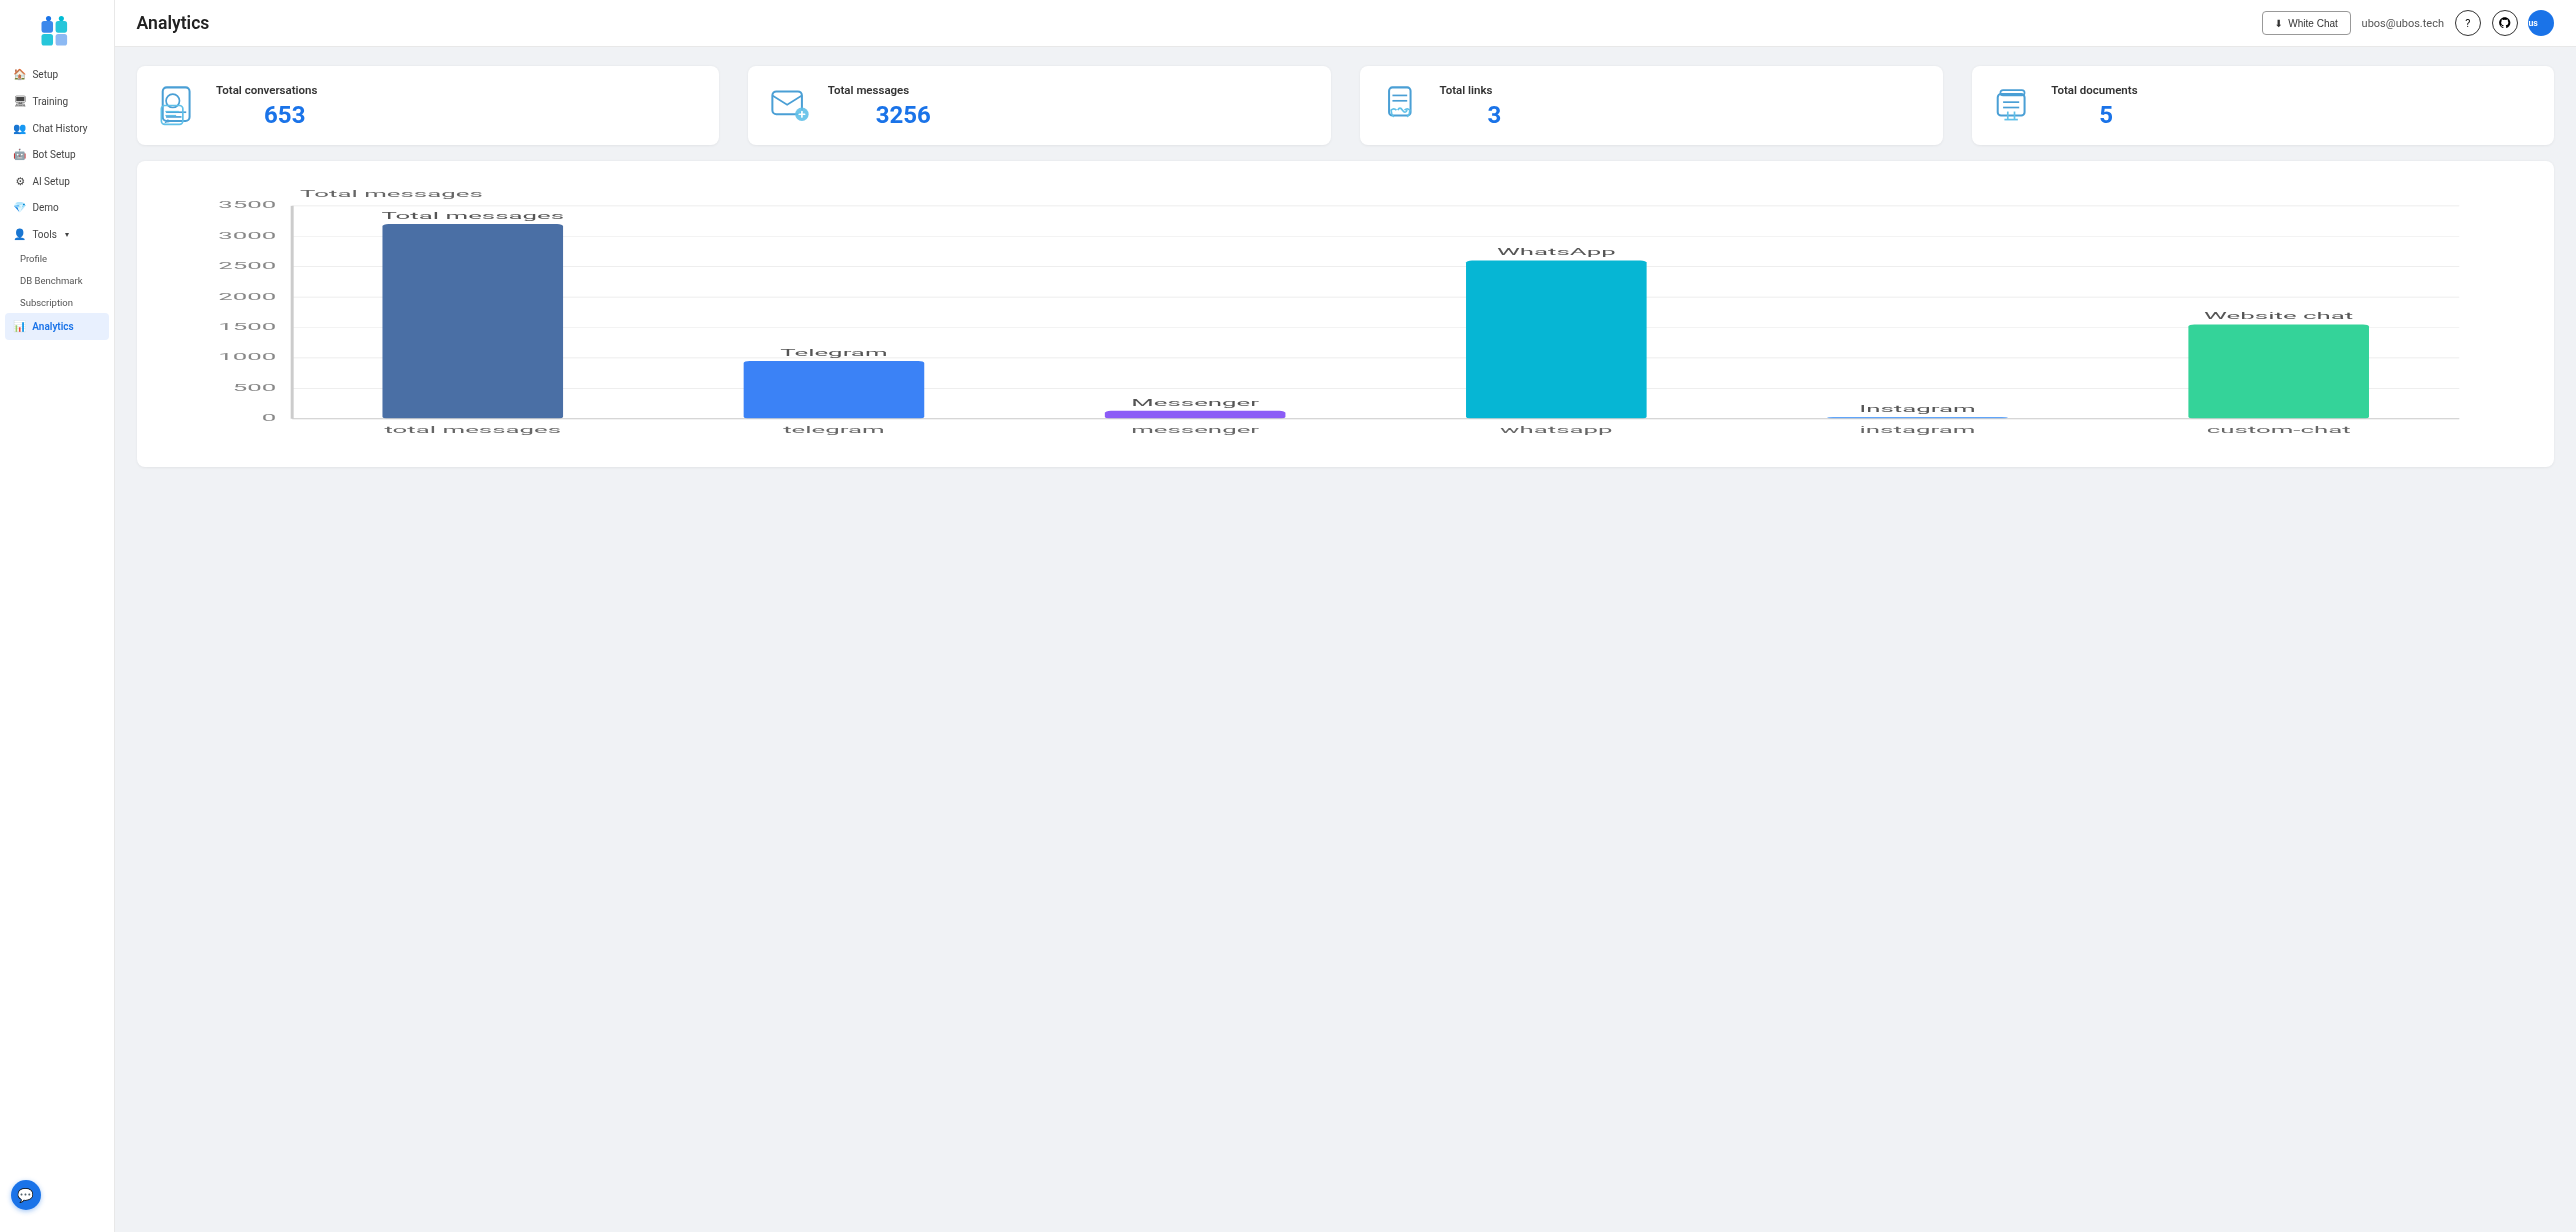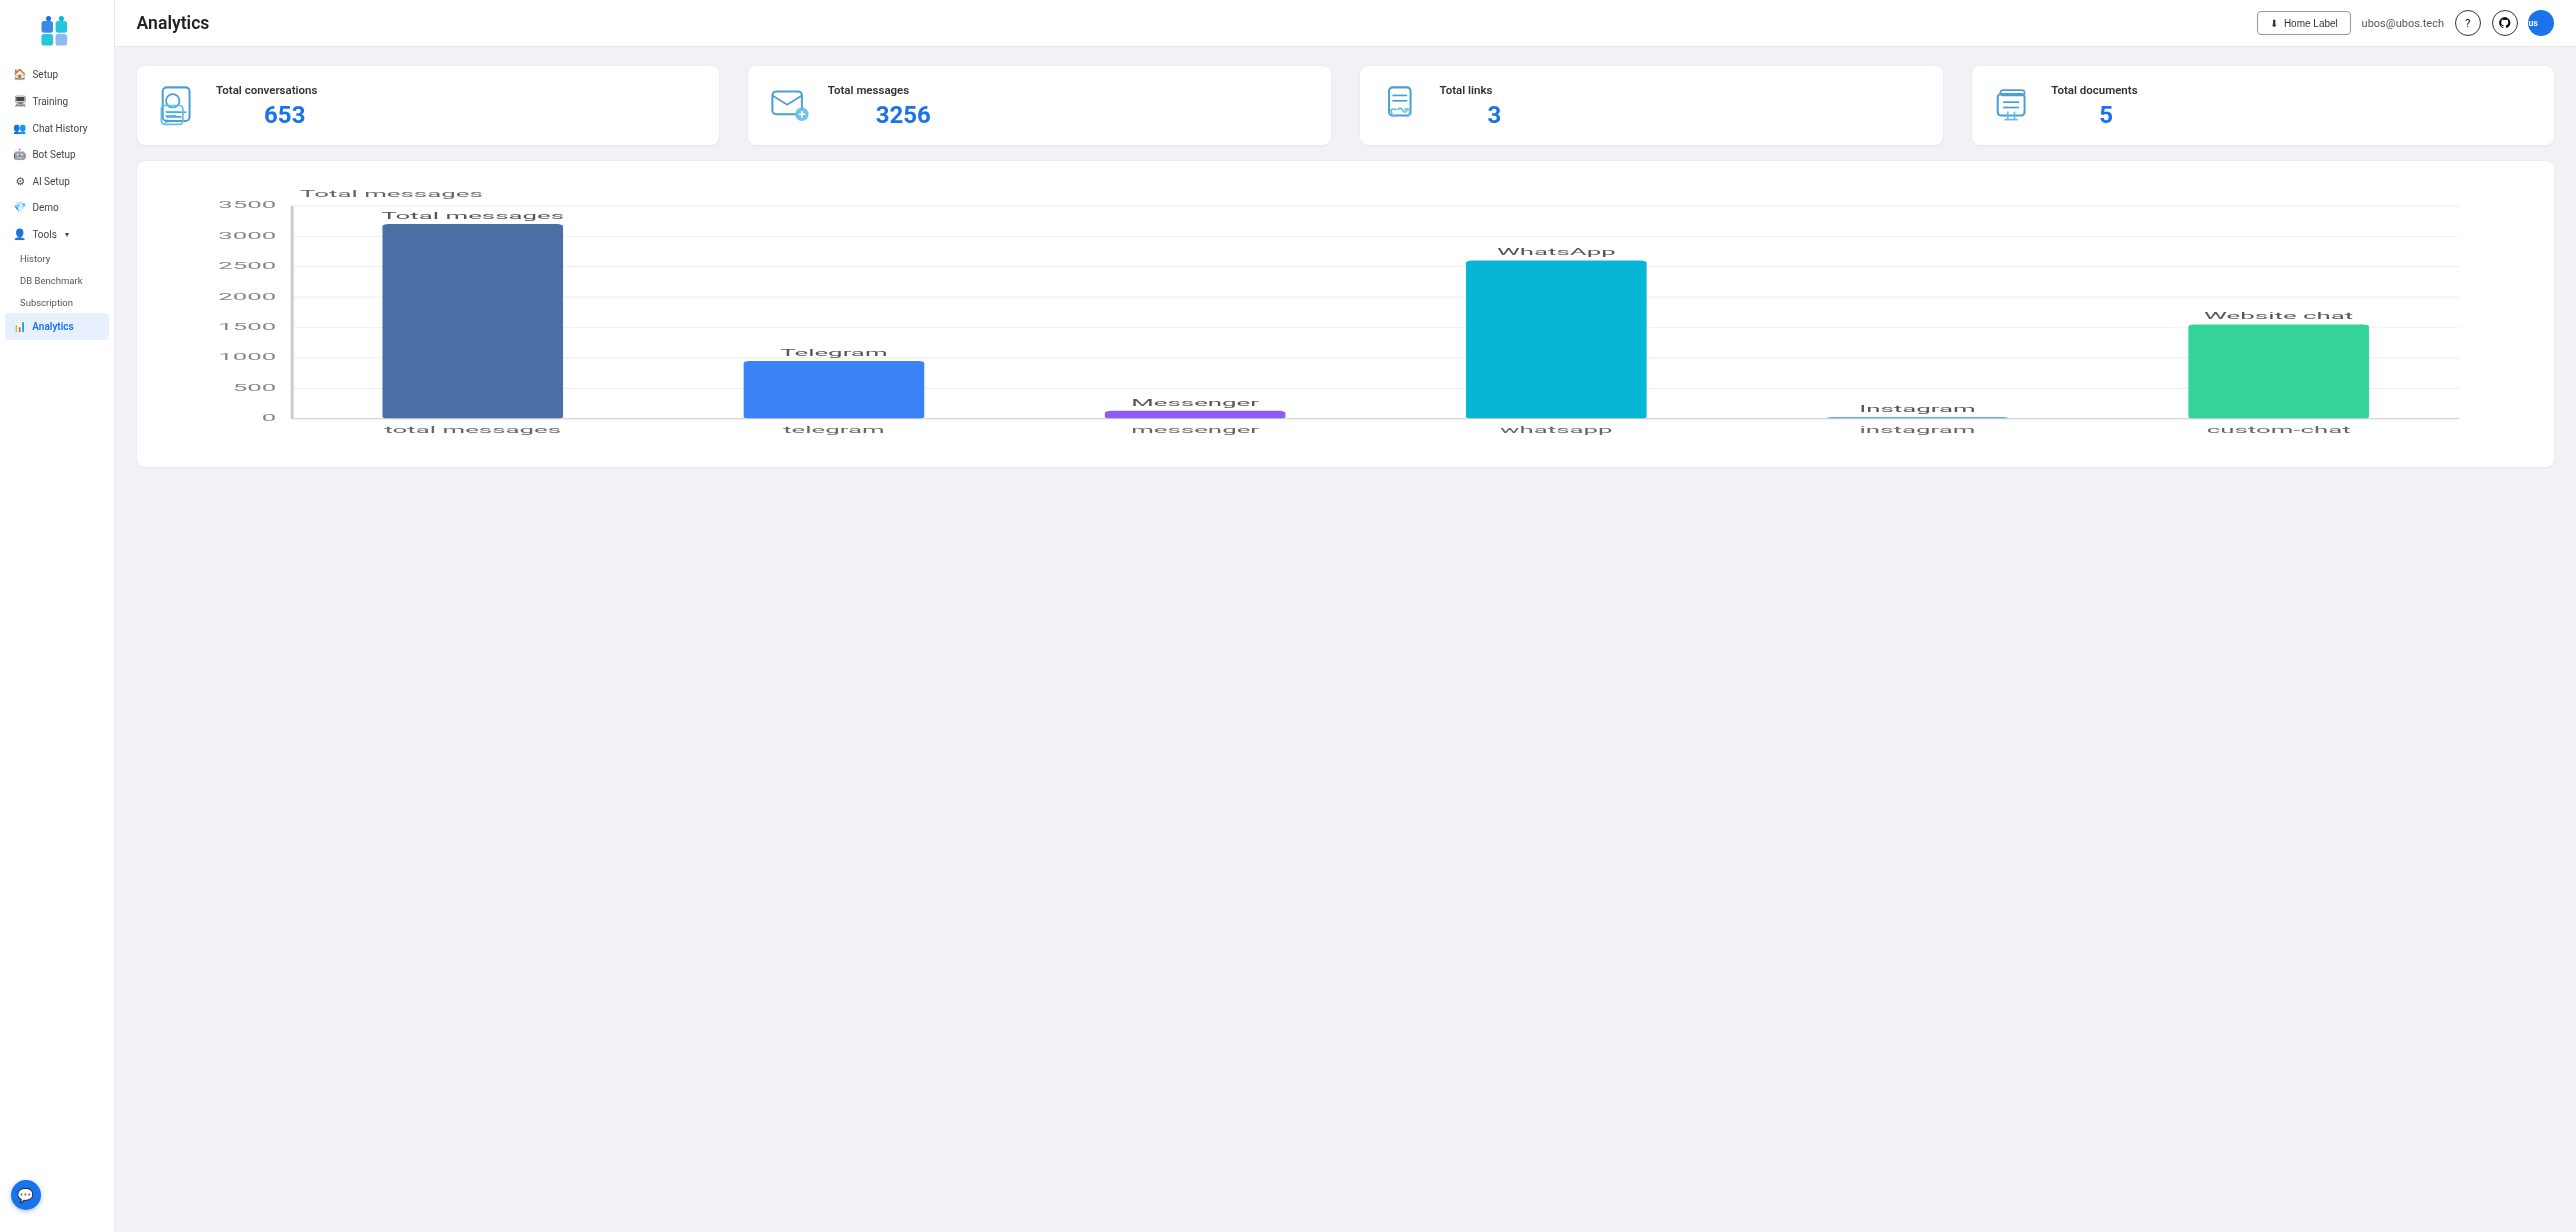--- a/index.html
+++ b/index.html
@@ -241,21 +241,21 @@
     <span class="icon">💎</span>
     <span>Demo</span>
   </div>
   <div class="sidebar-item">
     <span class="icon">👤</span>
     <span>Tools</span>
     <span style="margin-left:2.7px;font-size:8px;">▾</span>
   </div>
 
   <div class="sidebar-sub-item">
-    <span>History</span>
+    <span>Profile</span>
   </div>
   <div class="sidebar-sub-item">
     <span>DB Benchmark</span>
   </div>
   <div class="sidebar-sub-item">
     <span>Subscription</span>
   </div>
 
   <div class="sidebar-item active">
     <span class="icon">📊</span>
@@ -269,21 +269,21 @@
   </div>
 </div>
 
 <div class="main">
 
   <div class="header">
     <h1 class="header-title">Analytics</h1>
     <div class="header-right">
       <button class="white-label-btn">
         <span>⬇</span>
-        <span>Home Label</span>
+        <span>White Chat</span>
       </button>
       <span class="user-email">ubos@ubos.tech</span>
       <div class="icon-btn">
         <span>?</span>
       </div>
       <div class="icon-btn" style="border-color:#333; background:#fff;">
 
         <svg width="13.5" height="13.5" viewBox="0 0 24 24" fill="currentColor">
           <path d="M12 2C6.477 2 2 6.477 2 12c0 4.418 2.865 8.166 6.839 9.49.5.092.682-.217.682-.482 0-.237-.009-.868-.013-1.703-2.782.604-3.369-1.34-3.369-1.34-.454-1.156-1.11-1.463-1.11-1.463-.908-.62.069-.608.069-.608 1.003.07 1.531 1.03 1.531 1.03.892 1.529 2.341 1.088 2.91.832.092-.647.35-1.088.636-1.338-2.22-.253-4.555-1.11-4.555-4.943 0-1.091.39-1.984 1.029-2.683-.103-.253-.446-1.27.098-2.647 0 0 .84-.269 2.75 1.025A9.578 9.578 0 0112 6.836a9.59 9.59 0 012.504.337c1.909-1.294 2.747-1.025 2.747-1.025.546 1.377.203 2.394.1 2.647.64.699 1.028 1.592 1.028 2.683 0 3.842-2.339 4.687-4.566 4.935.359.309.678.919.678 1.852 0 1.336-.012 2.415-.012 2.743 0 .267.18.578.688.48C19.138 20.163 22 16.418 22 12c0-5.523-4.477-10-10-10z"></path>
         </svg>

